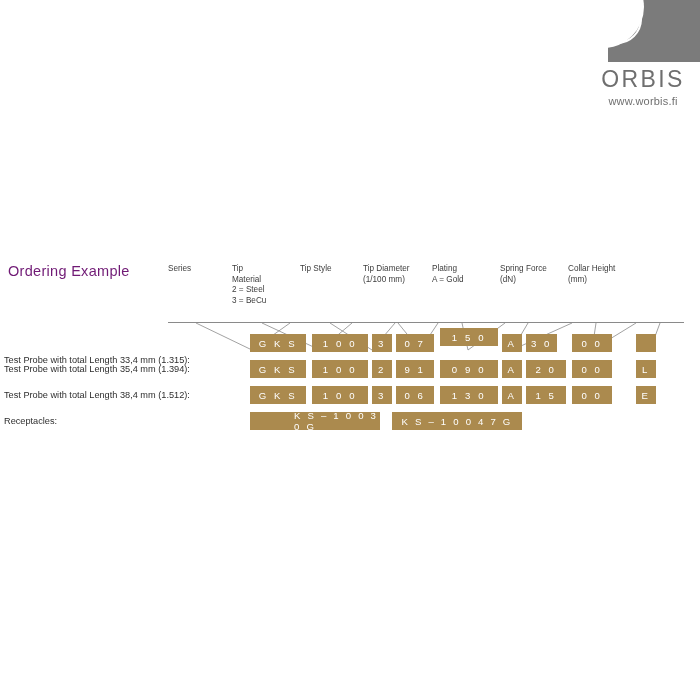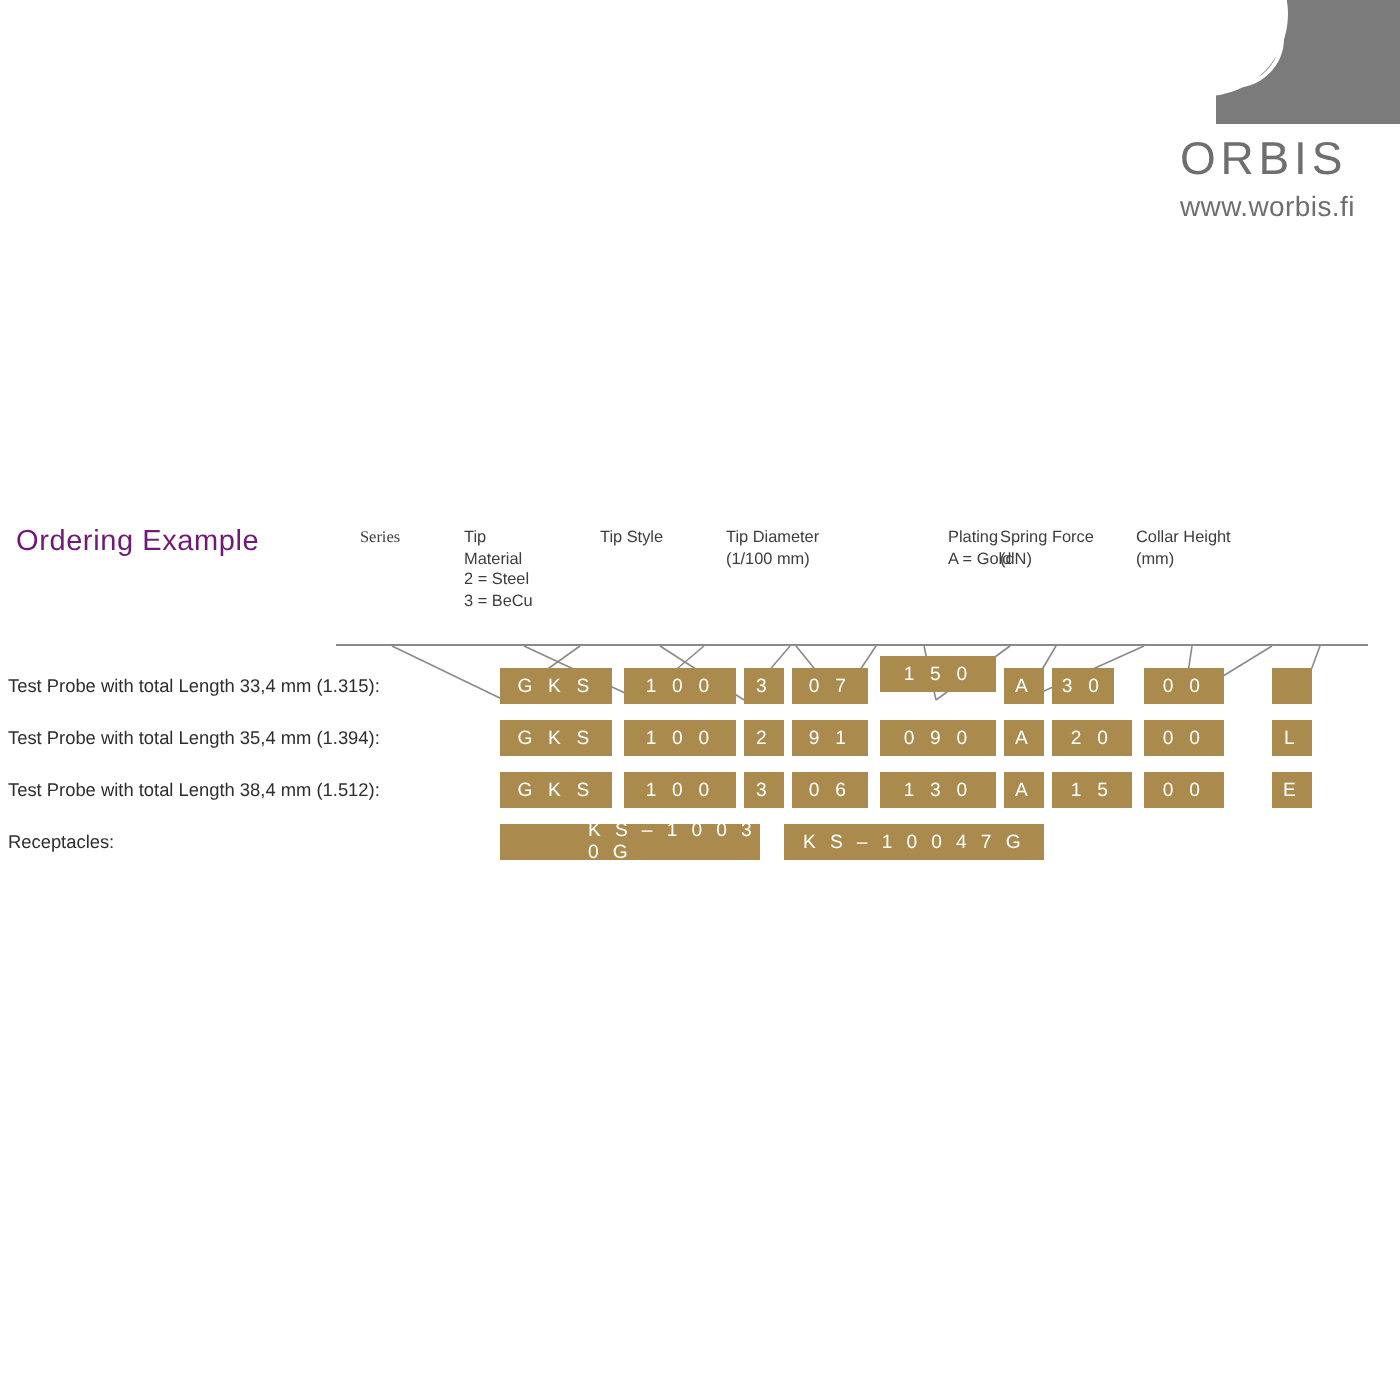--- a/index.html
+++ b/index.html
@@ -15,21 +15,21 @@
     position: relative;
     overflow: hidden;
   }
 
   
   .logo-block {
     position: absolute;
     top: 0;
     right: 0;
     width: 110px;
-    text-align: left;
+    text-align: center;
   }
   .logo-mark {
     width: 92px;
     height: 62px;
     background: #7b7b7b;
     margin-left: auto;
     position: relative;
     overflow: hidden;
   }
   .logo-mark .arc {
@@ -54,21 +54,21 @@
   .logo-text {
     font-size: 23px;
     letter-spacing: 2.4px;
     color: #6f6f6f;
     font-weight: normal;
     margin-top: 6px;
     padding-right: 4px;
     line-height: 1;
   }
   .logo-sub {
-    font-size: 14px;
+    font-size: 11px;
     color: #6f6f6f;
     letter-spacing: 0.2px;
     padding-right: 4px;
     margin-top: 4px;
   }
 
   
   .sheet {
     position: absolute;
     left: 0;
@@ -150,37 +150,37 @@
     <div class="arc2"></div>
   </div>
   <div class="logo-text">ORBIS</div>
   <div class="logo-sub">www.worbis.fi</div>
 </div>
 
 <div class="sheet">
 
   <div class="title">Ordering Example</div>
 
-  <div class="col-head" style="left:180px; top:19px; width:58px;font-family:Liberation Serif, serif;">
+  <div class="col-head" style="left:168px; top:19px; width:58px;">
     <div>Series</div>
   </div>
   <div class="col-head" style="left:232px; top:19px; width:62px;">
     <div>Tip</div>
     <div style="white-space:pre-line">Material
 2 = Steel
 3 = BeCu</div>
   </div>
   <div class="col-head" style="left:300px; top:19px; width:62px;">
     <div>Tip Style</div>
   </div>
   <div class="col-head" style="left:363px; top:19px; width:66px;">
     <div>Tip Diameter</div>
     <div>(1/100 mm)</div>
   </div>
-  <div class="col-head" style="left:432px; top:19px; width:62px;margin-left:42px;">
+  <div class="col-head" style="left:432px; top:19px; width:62px;">
     <div>Plating</div>
     <div>A = Gold</div>
   </div>
   <div class="col-head" style="left:500px; top:19px; width:64px;">
     <div>Spring Force</div>
     <div>(dN)</div>
   </div>
   <div class="col-head" style="left:568px; top:19px; width:62px;">
     <div>Collar Height</div>
     <div>(mm)</div>
@@ -201,21 +201,21 @@
       <line x1="462" y1="78" x2="468" y2="105"></line>
       <line x1="468" y1="105" x2="505" y2="78"></line>
       <line x1="528" y1="78" x2="512" y2="105"></line>
       <line x1="512" y1="105" x2="572" y2="78"></line>
       <line x1="596" y1="78" x2="592" y2="105"></line>
       <line x1="592" y1="105" x2="636" y2="78"></line>
       <line x1="660" y1="78" x2="650" y2="105"></line>
     </g>
   </svg>
 
-  <div class="row-label" style="top:93px;">Test Probe with total Length 33,4 mm (1.315):</div>
+  <div class="row-label" style="top:110px;">Test Probe with total Length 33,4 mm (1.315):</div>
   <div class="cell" style="left:250px; top:89px; width:56px;">G K S</div>
   <div class="cell" style="left:312px; top:89px; width:56px;">1 0 0</div>
   <div class="cell" style="left:372px; top:89px; width:20px;">3</div>
   <div class="cell" style="left:396px; top:89px; width:38px;">0 7</div>
   <div class="cell" style="left:440px; top:83px; width:58px;">1 5 0</div>
   <div class="cell" style="left:502px; top:89px; width:20px;">A</div>
   <div class="cell" style="left:526px; top:89px; width:31px;">3 0</div>
   <div class="cell" style="left:572px; top:89px; width:40px;">0 0</div>
   <div class="cell" style="left:636px; top:89px; width:20px;"></div>
 

